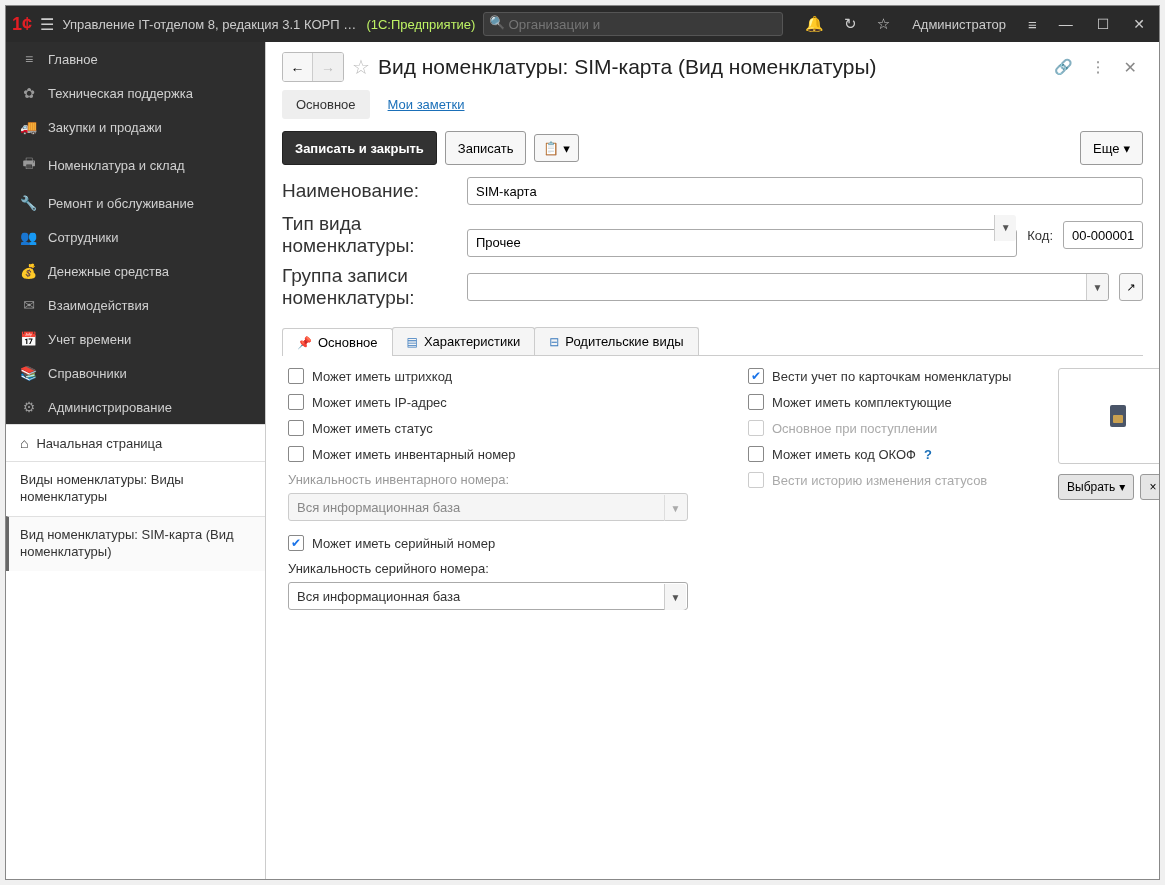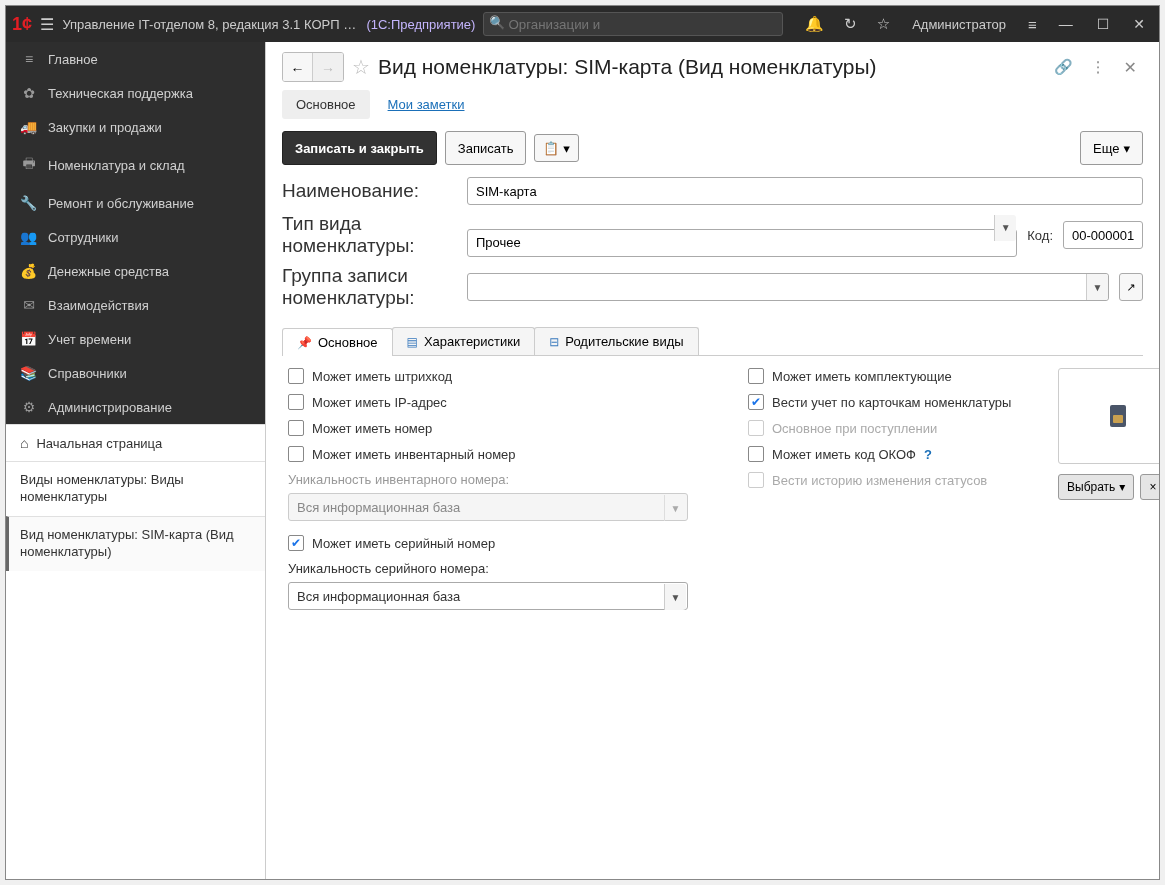--- a/index.html
+++ b/index.html
@@ -4,21 +4,21 @@
 <style>
   * { box-sizing: border-box; margin: 0; padding: 0; }
   body { font-family: Arial, sans-serif; font-size: 13px; background: #f0f0f0; width: 1165px; height: 885px; overflow: hidden; }
   .app { width: 1155px; height: 875px; margin: 5px; background: #fff; border: 1px solid #888; display: flex; flex-direction: column; position: relative; }
 
   
   .titlebar { height: 36px; background: #2a2a2a; color: #ddd; display: flex; align-items: center; padding: 0 6px; gap: 8px; font-size: 13px; }
   .titlebar .logo { color: #e31e24; font-weight: bold; font-size: 18px; font-family: Arial; }
   .titlebar .menu-icon { color: #ccc; font-size: 16px; cursor: pointer; }
   .titlebar .app-title { white-space: nowrap; overflow: hidden; text-overflow: ellipsis; max-width: 300px; color: #ccc; }
-  .titlebar .mode { color: #c4b5fd; }
+  .titlebar .mode { color: #bef264; }
   .titlebar .search { flex: 0 0 300px; }
   .titlebar .search input { width: 100%; height: 24px; background: #3a3a3a; border: 1px solid #555; color: #ccc; padding: 0 6px 0 24px; border-radius: 3px; }
   .titlebar .search-wrap { position: relative; }
   .titlebar .search-wrap .sicon { position: absolute; left: 6px; top: 3px; color: #aaa; font-size: 13px; }
   .titlebar .spacer { flex: 1; }
   .titlebar .tb-icon { color: #ccc; font-size: 15px; cursor: pointer; padding: 0 6px; }
   .titlebar .user { color: #ccc; padding: 0 8px; }
   .titlebar .win-btn { color: #ccc; font-size: 14px; cursor: pointer; padding: 0 8px; }
 
   
@@ -262,21 +262,21 @@
             <div class="chk-row">
                 <span class="chk"></span>
                 <span>Может иметь штрихкод</span>
               </div>
             <div class="chk-row">
                 <span class="chk"></span>
                 <span>Может иметь IP-адрес</span>
               </div>
             <div class="chk-row">
                 <span class="chk"></span>
-                <span>Может иметь номер</span>
+                <span>Может иметь статус</span>
               </div>
             <div class="chk-row">
                 <span class="chk"></span>
                 <span>Может иметь инвентарный номер</span>
               </div>
             <div class="sub-label">Уникальность инвентарного номера:</div>
             <div class="dd-disabled">
                 <span>Вся информационная база</span>
                 <span class="dd">▼</span>
               </div>
@@ -286,26 +286,26 @@
               </div>
             <div class="sub-label" style="color:#333">Уникальность серийного номера:</div>
             <div class="dd-enabled">
                 <span>Вся информационная база</span>
                 <span class="dd">▼</span>
               </div>
           </div>
 
           <div class="col" style="width:270px">
             <div class="chk-row">
-                <span class="chk"></span>
-                <span>Может иметь комплектующие</span>
-              </div>
-            <div class="chk-row">
                 <span class="chk checked"></span>
                 <span>Вести учет по карточкам номенклатуры</span>
+              </div>
+            <div class="chk-row">
+                <span class="chk"></span>
+                <span>Может иметь комплектующие</span>
               </div>
             <div class="chk-row disabled">
                 <span class="chk disabled"></span>
                 <span>Основное при поступлении</span>
               </div>
             <div class="chk-row">
                 <span class="chk"></span>
                 <span>Может иметь код ОКОФ</span> 
                 <span class="help-q">?</span>
               </div>

